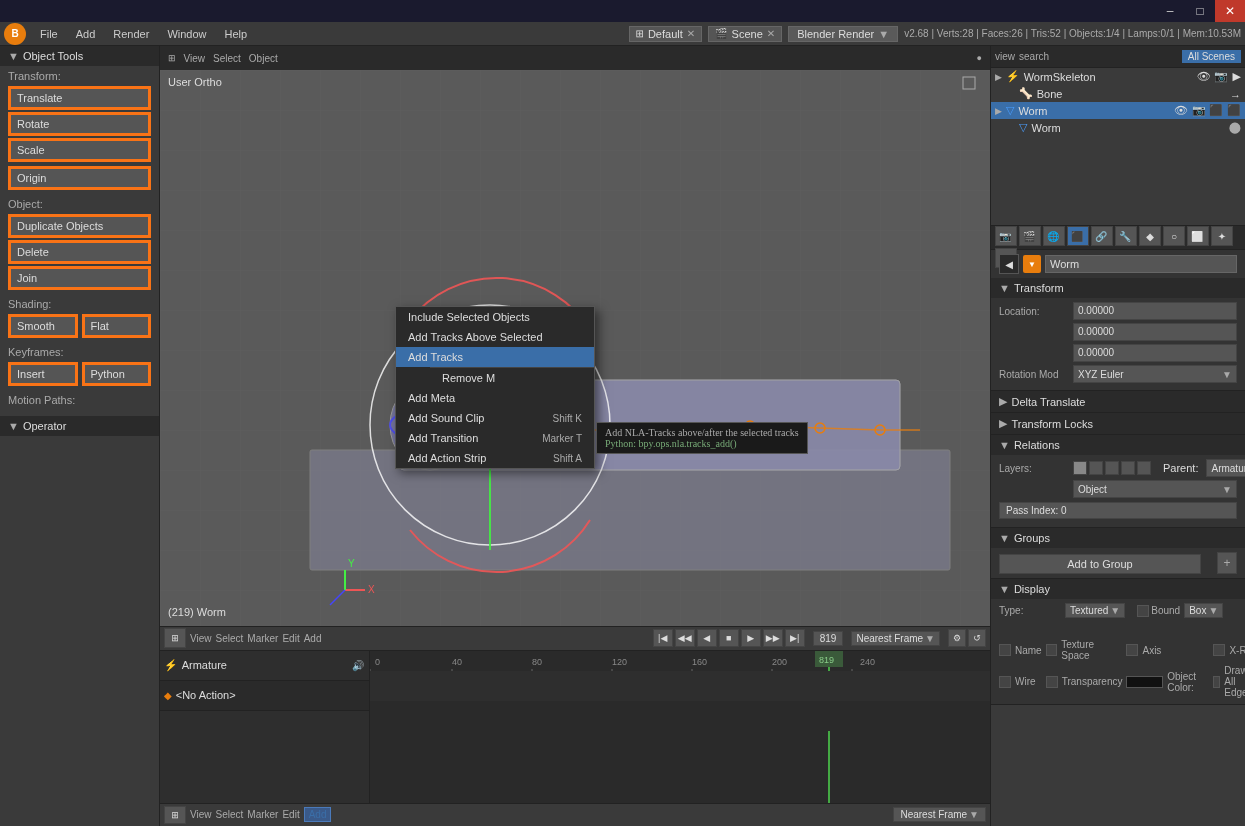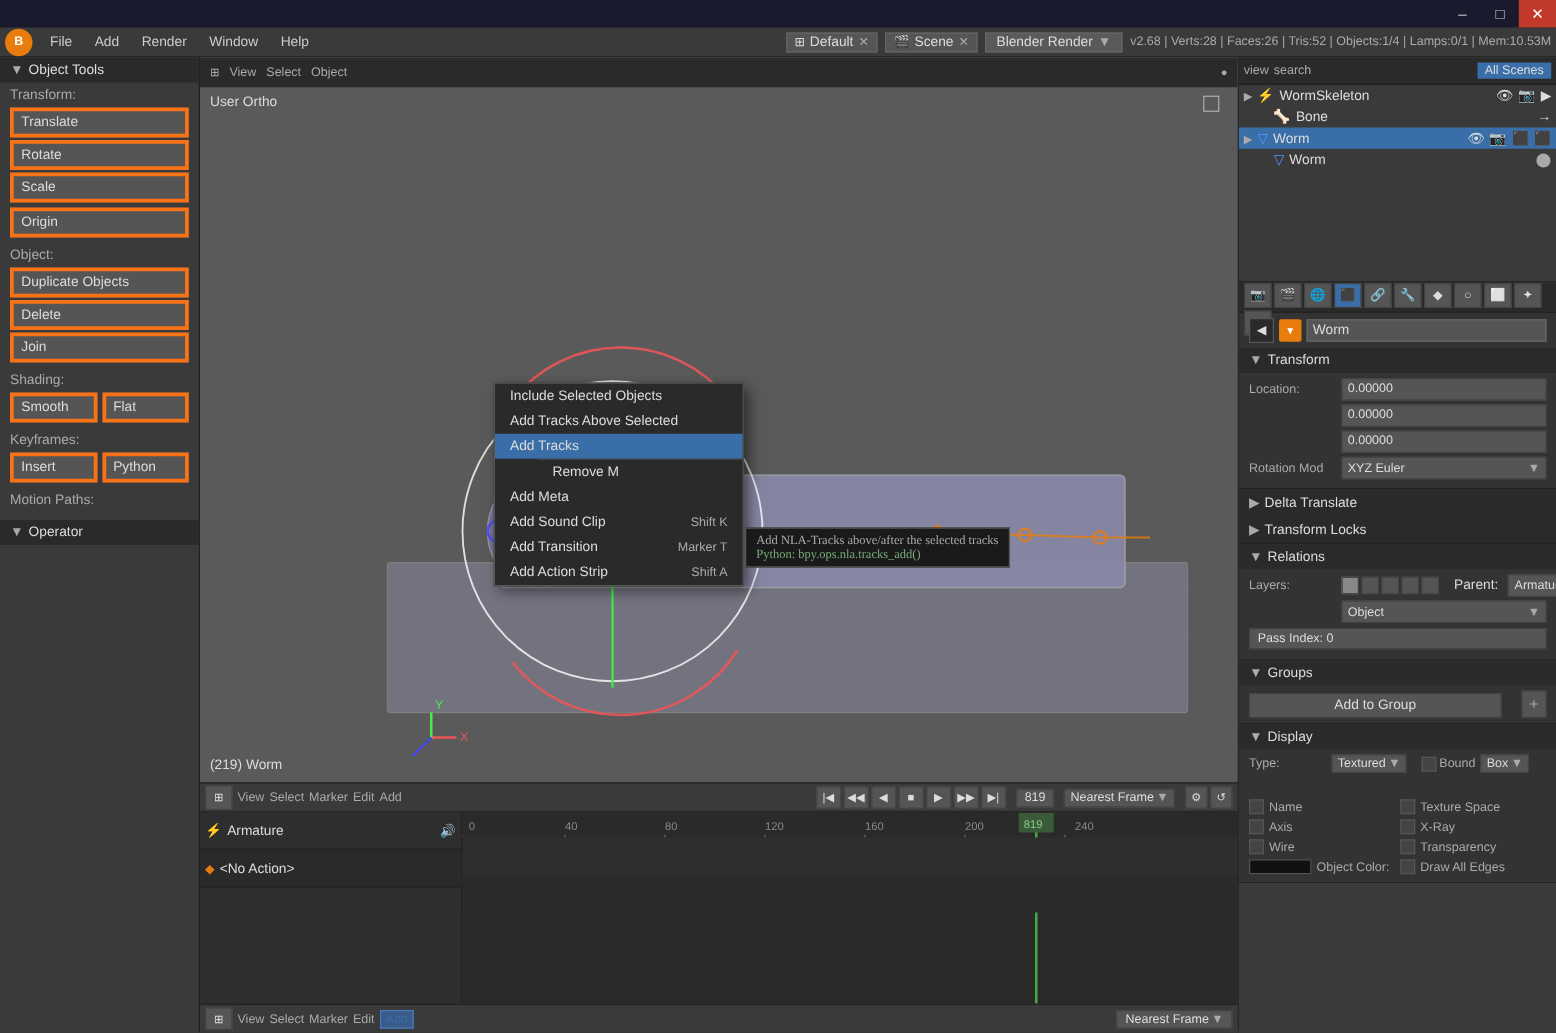--- a/index.html
+++ b/index.html
@@ -534,21 +534,21 @@
             <div style="display:flex;align-items:center;gap:2px;margin-left:6px">
               <div style="width:12px;height:12px;background:#444;border:1px solid #555;cursor:pointer"></div>
               <span style="color:#aaa;font-size:10px">Bound</span>
               <div class="display-dropdown" style="margin-left:2px">
                 <span>Box</span>
                   <span style="color:#aaa">▼</span>
               </div>
             </div>
           </div>
 
-          <div style="display:grid;grid-template-columns:1fr 1fr;gap:2px 4px;margin-top:4px">
+          <div style="display:grid;grid-template-columns:1fr 1fr 1fr 1fr;gap:2px 4px;margin-top:4px">
             <div class="checkbox-row">
               <div class="checkbox-box"></div>
               <span>Name</span>
             </div>
             <div class="checkbox-row">
               <div class="checkbox-box"></div>
               <span>Texture Space</span>
             </div>
             <div class="checkbox-row">
               <div class="checkbox-box"></div>

